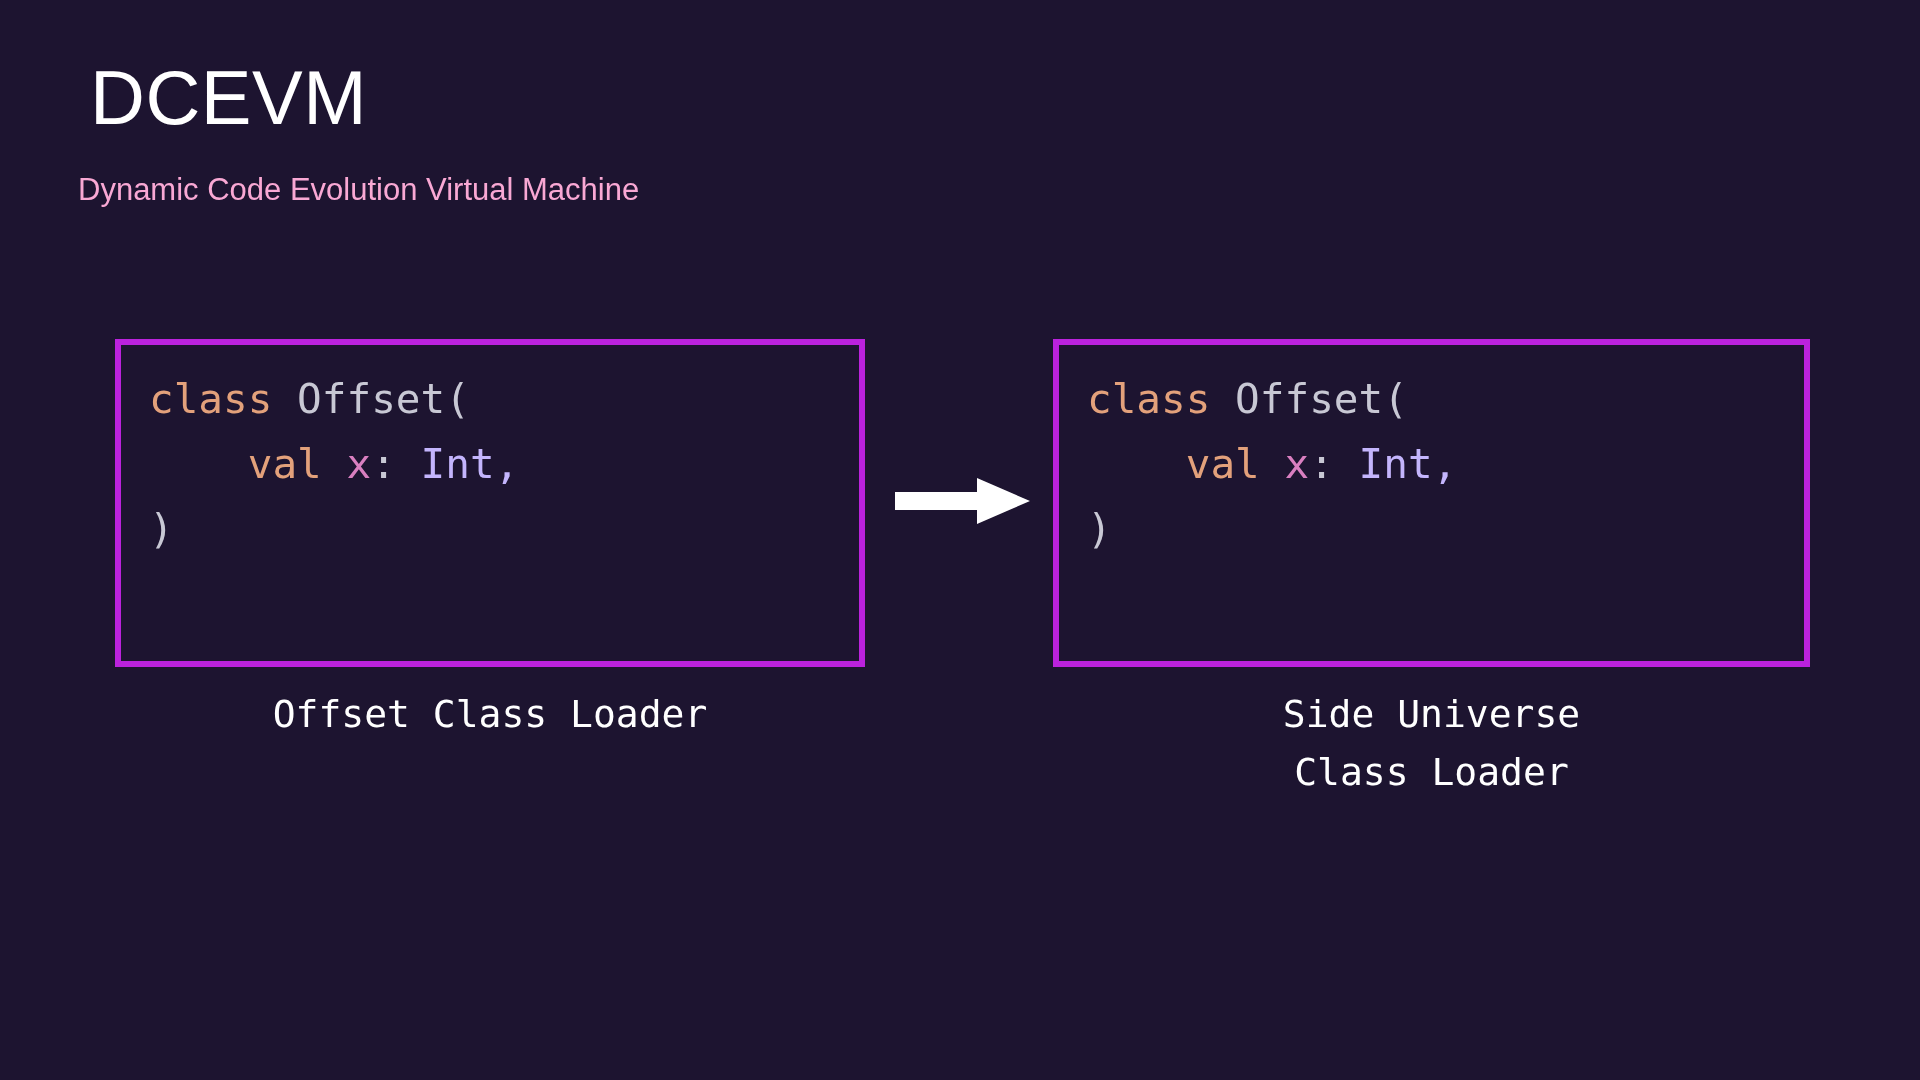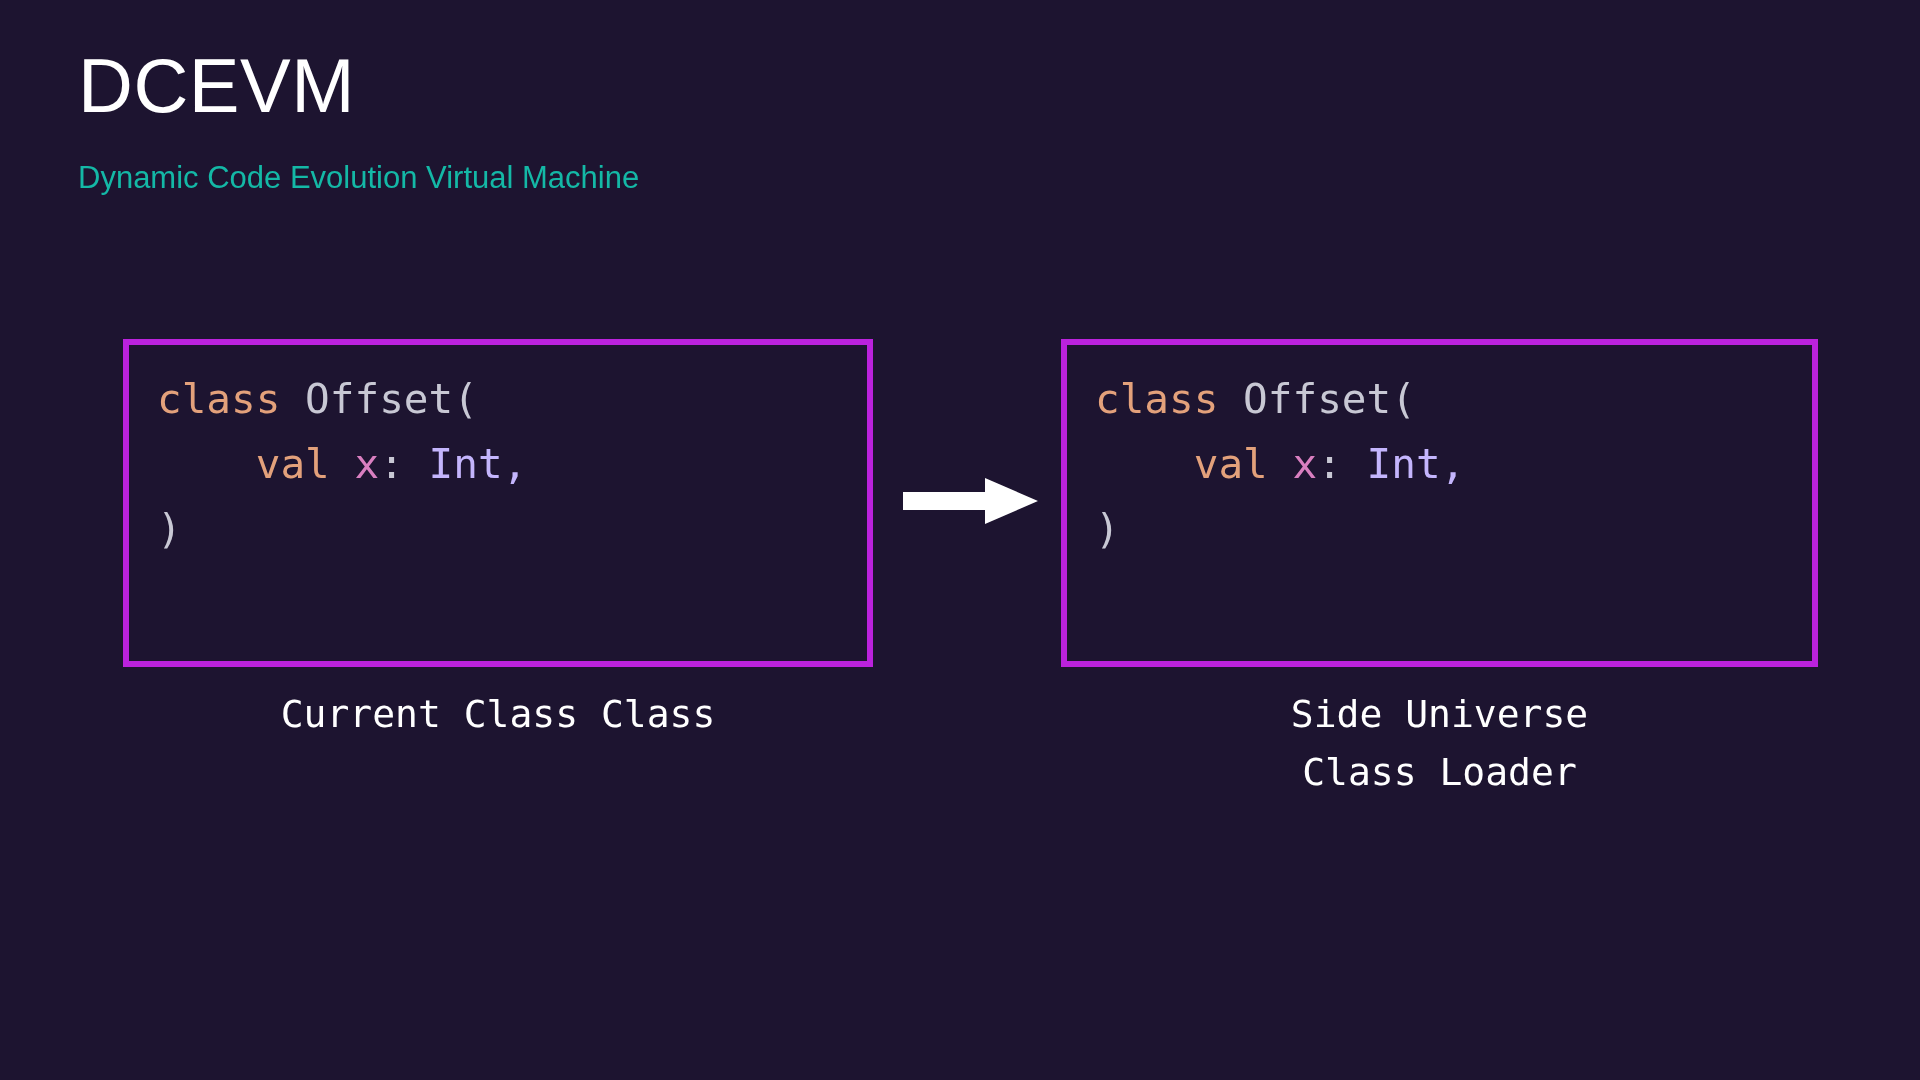--- a/index.html
+++ b/index.html
@@ -21,37 +21,37 @@
     left: 78px;
     top: 48px;
     width: 1200px;
   }
   #page-title {
     font-size: 76px;
     line-height: 1.0;
     font-weight: 400;
     color: #ffffff;
     letter-spacing: 0.5px;
-    margin: 0;
+    margin: 12px;
     white-space: nowrap;
   }
   #page-subtitle {
     font-size: 31px;
     line-height: 1.0;
     font-weight: 400;
-    color: #14b8a6;
+    color: #f9a8d4;
     margin: 0;
     margin-top: 38px;
     white-space: nowrap;
   }
 
   
   #diagram {
     position: absolute;
-    left: 8px;
+    left: 0;
     top: 0;
     width: 1554px;
     height: 1080px;
   }
 
   .loader-group {
     position: absolute;
     top: 339px;
   }
   #loader-group-left  { left: 115px;  width: 750px; }
@@ -109,21 +109,21 @@
 </div>
 
 <div id="diagram">
 
   <div class="loader-group" id="loader-group-left">
     <div class="code-box" id="code-box-left">
         <div class="code-line"><span class="tok-kw">class</span><span class="tok-pun"> </span><span class="tok-id">Offset(</span></div>
         <div class="code-line"><span class="tok-pun">    </span><span class="tok-kw">val</span><span class="tok-pun"> </span><span class="tok-var">x</span><span class="tok-pun">: </span><span class="tok-type">Int,</span></div>
         <div class="code-line"><span class="tok-pun">)</span></div>
       </div>
-    <div class="loader-caption">Current Class Class</div>
+    <div class="loader-caption">Offset Class Loader</div>
   </div>
 
   <div id="transform-arrow">
     <svg width="135" height="46" viewBox="0 0 135 46" aria-hidden="true">
       <polygon points="0,14 82,14 82,0 135,23 82,46 82,32 0,32" fill="#ffffff"></polygon>
     </svg>
   </div>
 
   <div class="loader-group" id="loader-group-right">
     <div class="code-box" id="code-box-right">

